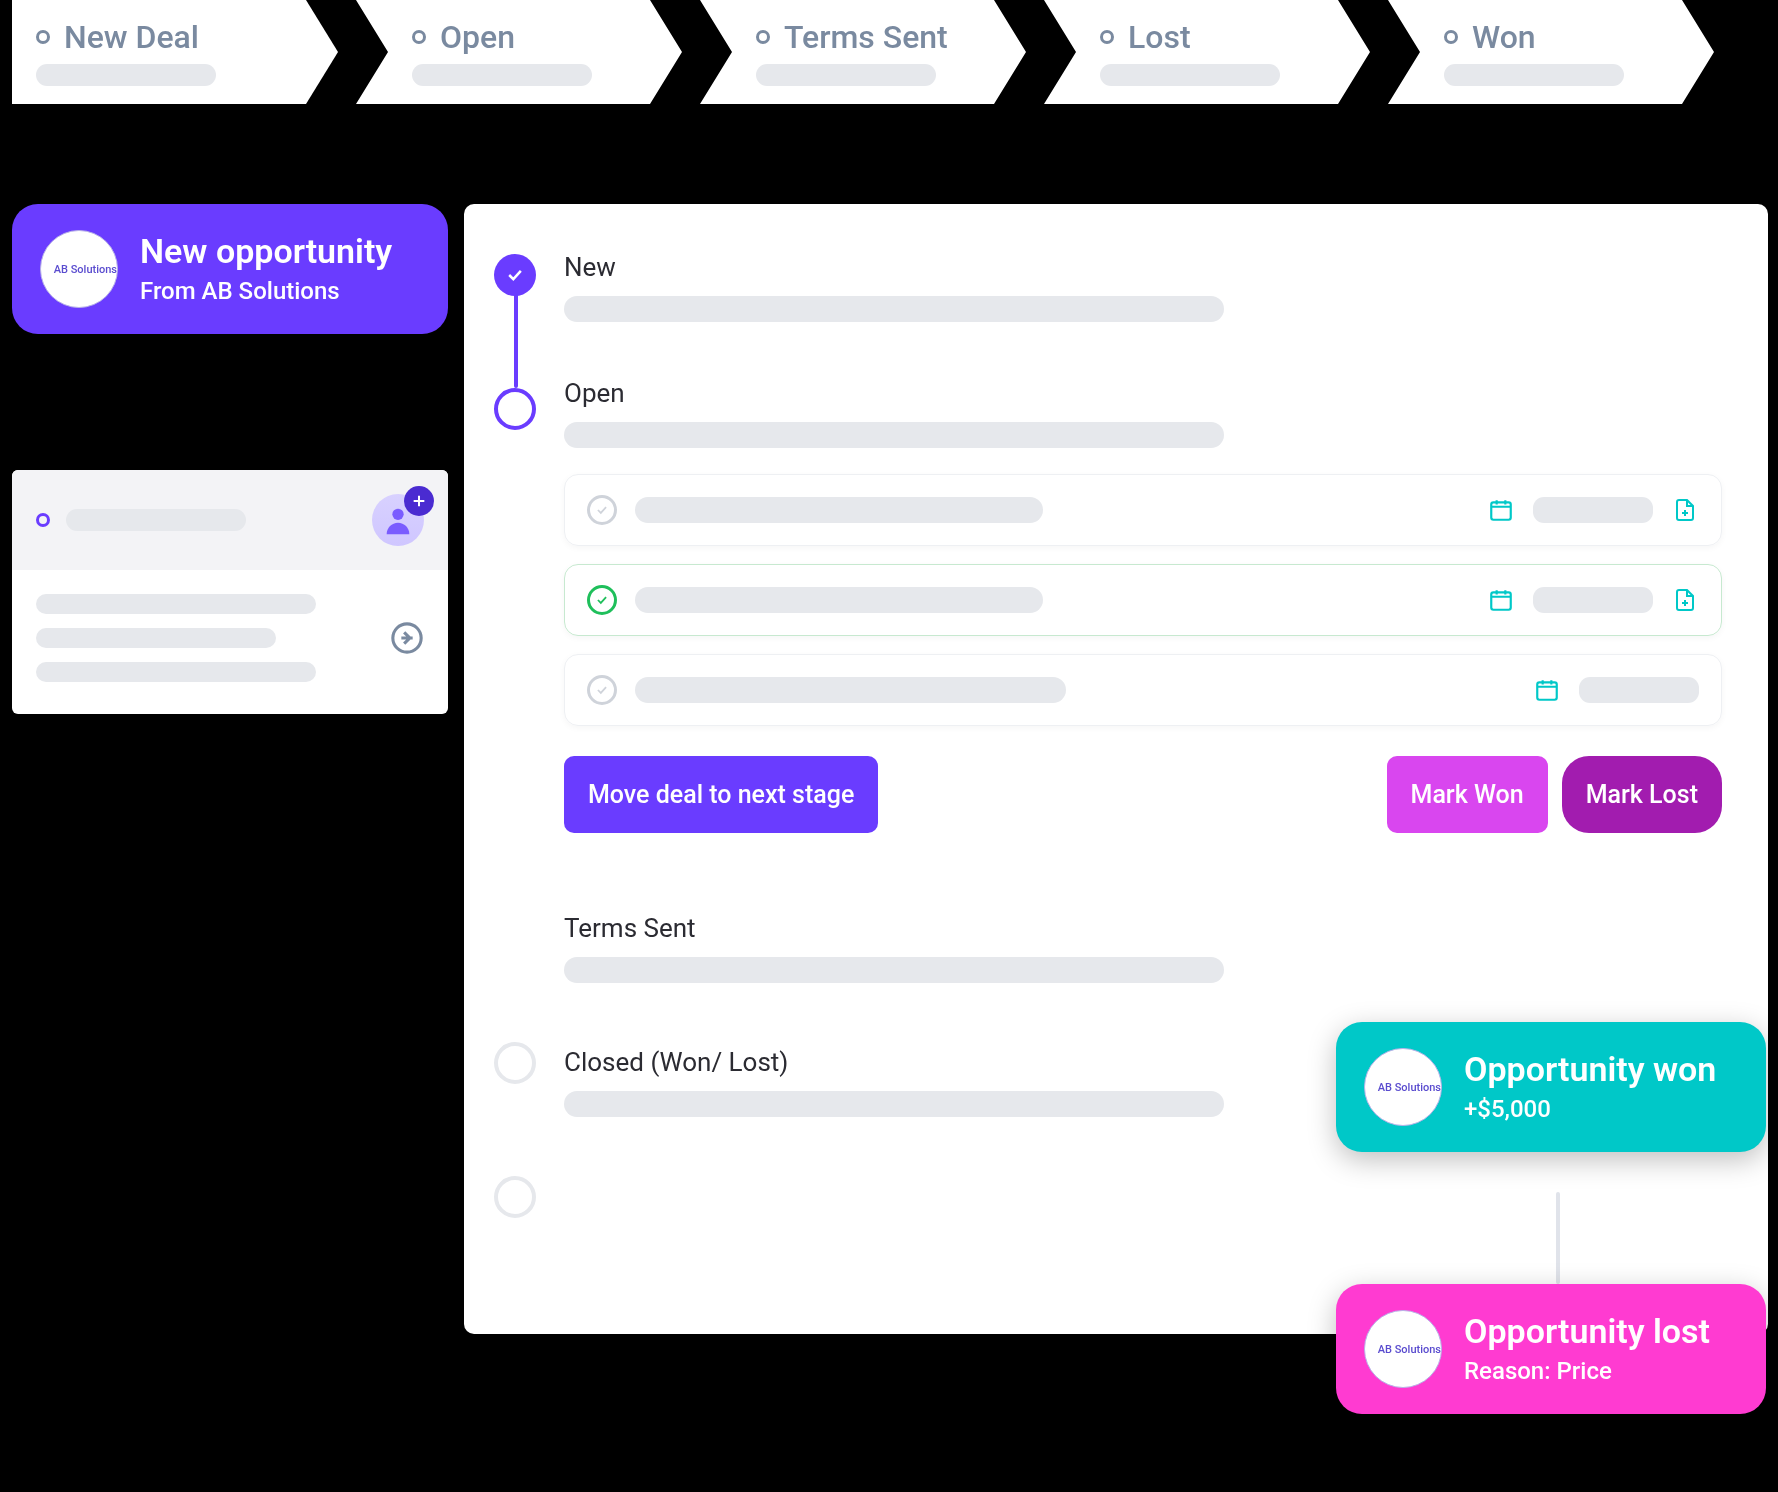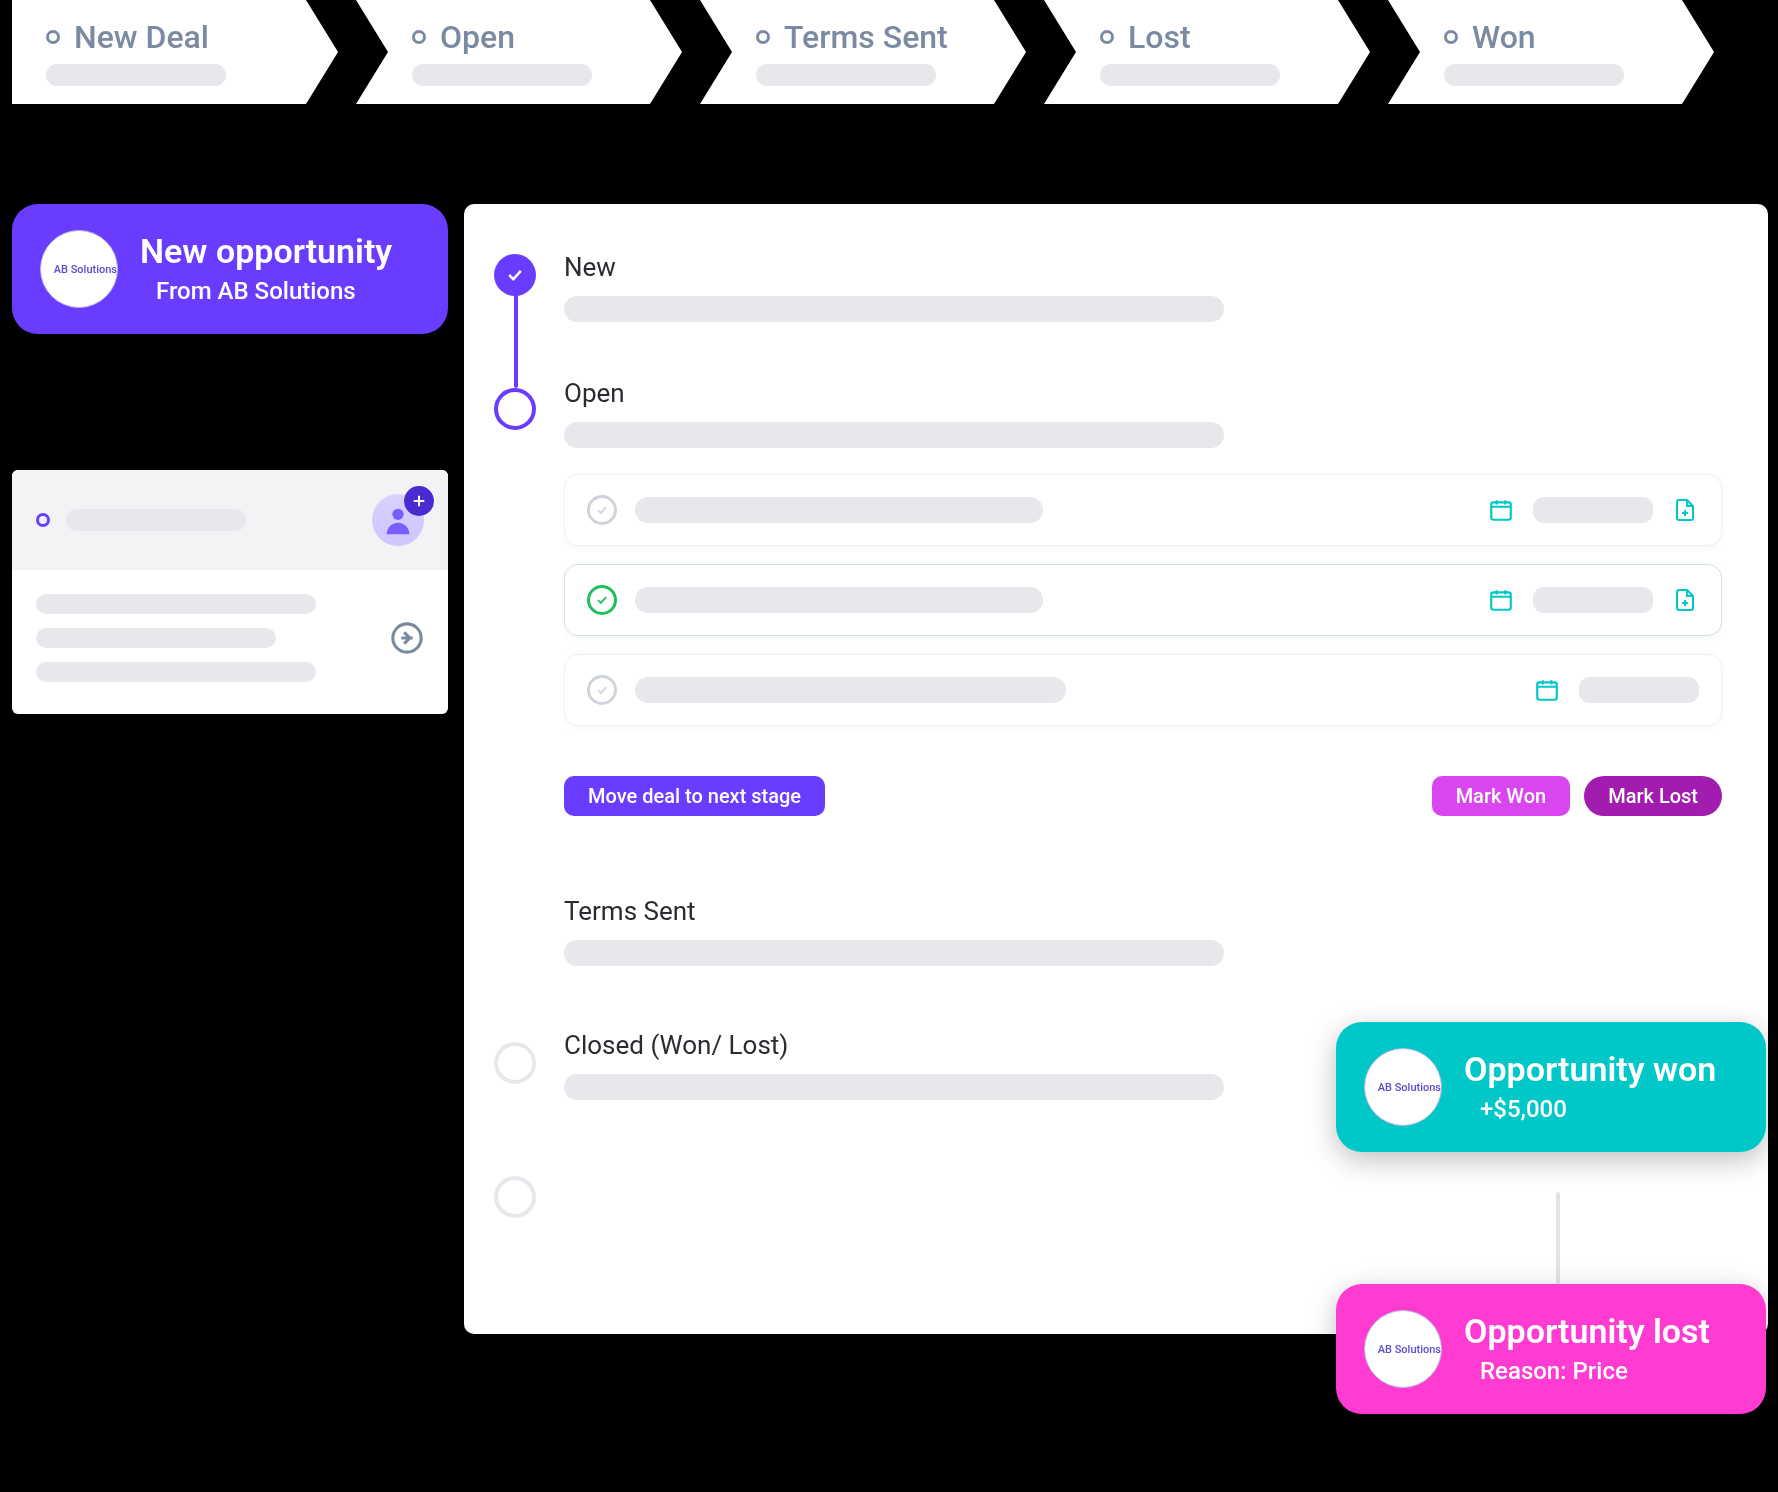--- a/index.html
+++ b/index.html
@@ -12,21 +12,21 @@
     background: #fff;
     height: 104px;
     width: 326px;
     padding: 10px 26px 10px 56px;
     display: flex;
     flex-direction: column;
     justify-content: center;
     filter: drop-shadow(0 2px 4px rgba(0,0,0,0.1));
     clip-path: polygon(0 0, calc(100% - 32px) 0, 100% 50%, calc(100% - 32px) 100%, 0 100%, 32px 50%);
   }
-  .stage:first-child { clip-path: polygon(0 0, calc(100% - 32px) 0, 100% 50%, calc(100% - 32px) 100%, 0 100%); padding-left: 34px; }
+  .stage:first-child { clip-path: polygon(0 0, calc(100% - 32px) 0, 100% 50%, calc(100% - 32px) 100%, 0 100%); padding-left: 24px; }
   .stage .dot { display:inline-block; width: 14px; height: 14px; border-radius: 50%; border: 3px solid; margin-right: 14px; vertical-align: 1px; }
   .stage .name { font-size: 32px; font-weight: 500; color: #7a8aa0; display:flex; align-items:center; }
   .stage .bar { margin-top: 8px; height: 22px; width: 180px; background: #e6e8ec; border-radius: 11px; }
   .green-ring { border-color: #1fbf5b; }
   .pink-ring  { border-color: #ff3db5; }
   .purple-ring{ border-color: #6a3cff; }
   .red-ring   { border-color: #ff2d2d; }
 
   
   .notif {
@@ -39,21 +39,21 @@
     color: #fff;
     box-shadow: 0 8px 28px rgba(0,0,0,0.25);
   }
   .notif .avatar-circle {
     width: 78px; height: 78px; border-radius: 50%; background:#fff;
     display:flex; align-items:center; justify-content:flex-end;
     border: 1px solid #b8b2e8; flex-shrink:0;
   }
   .notif .avatar-circle span{ font-size:11px; color:#5a4ccf; font-weight:500; }
   .notif .t1 { font-size: 34px; font-weight: 600; line-height: 1.1; }
-  .notif .t2 { font-size: 24px; font-weight: 500; margin-top: 6px; margin-left: 16px; }
+  .notif .t2 { font-size: 24px; font-weight: 500; margin-top: 6px; }
 
   .purple-card { background:#6a3cff; top: 204px; left: 12px; width: 436px; }
   .teal-card   { background:#00c8c8; top: 1022px; left: 1336px; width: 430px; }
   .magenta-card{ background:#ff3bd1; top: 1284px; left: 1336px; width: 430px; }
 
   .connector { position:absolute; left: 1556px; top: 1192px; width:4px; height:92px; background:#e0e3ea; border-radius:2px; }
 
   
   .contact-card { position:absolute; top:470px; left:12px; width:436px; background:#fff; border-radius:6px; box-shadow: 0 4px 16px rgba(0,0,0,0.08); overflow:hidden; }
   .contact-head { background:#f3f3f6; padding: 24px 24px; display:flex; align-items:center; }
@@ -90,21 +90,21 @@
   .check-ring { width:30px; height:30px; border-radius:50%; display:flex; align-items:center; justify-content:center; flex-shrink:0; }
   .check-ring.grey { border:3px solid #cfd3da; color:#cfd3da; }
   .check-ring.green{ border:3px solid #1fbf5b; color:#1fbf5b; }
   .task-bar { height:26px; background:#e6e8ec; border-radius:13px; flex:1; max-width:600px; }
   .spacer { flex:1; }
   .date-chip { display:flex; align-items:center; gap:10px; }
   .date-chip .ph-pill{ height:26px; width:120px; }
   .ic { width:28px; height:28px; color:#00c8c8; display:flex; align-items:center; justify-content:center; }
 
   .btn-row { margin-top: 30px; display:flex; gap:14px; align-items:center;}
-  .btn { border:none; border-radius:10px; padding:8px 24px; font-size:20px; font-weight:500; color:#fff; cursor:pointer;margin-top:20px; }
+  .btn { border:none; border-radius:10px; padding:24px 24px; font-size:25px; font-weight:500; color:#fff; cursor:pointer; }
   .btn-purple{ background:#6a3cff; }
   .btn-green { background:#d946ef; }
   .btn-red   { background:#a21caf;border-radius:27px; }
 
   #step-terms  { margin-top: 80px; }
   #step-closed { margin-top: 64px; }
 
   svg { display:block; }
 </style>
 </head>

